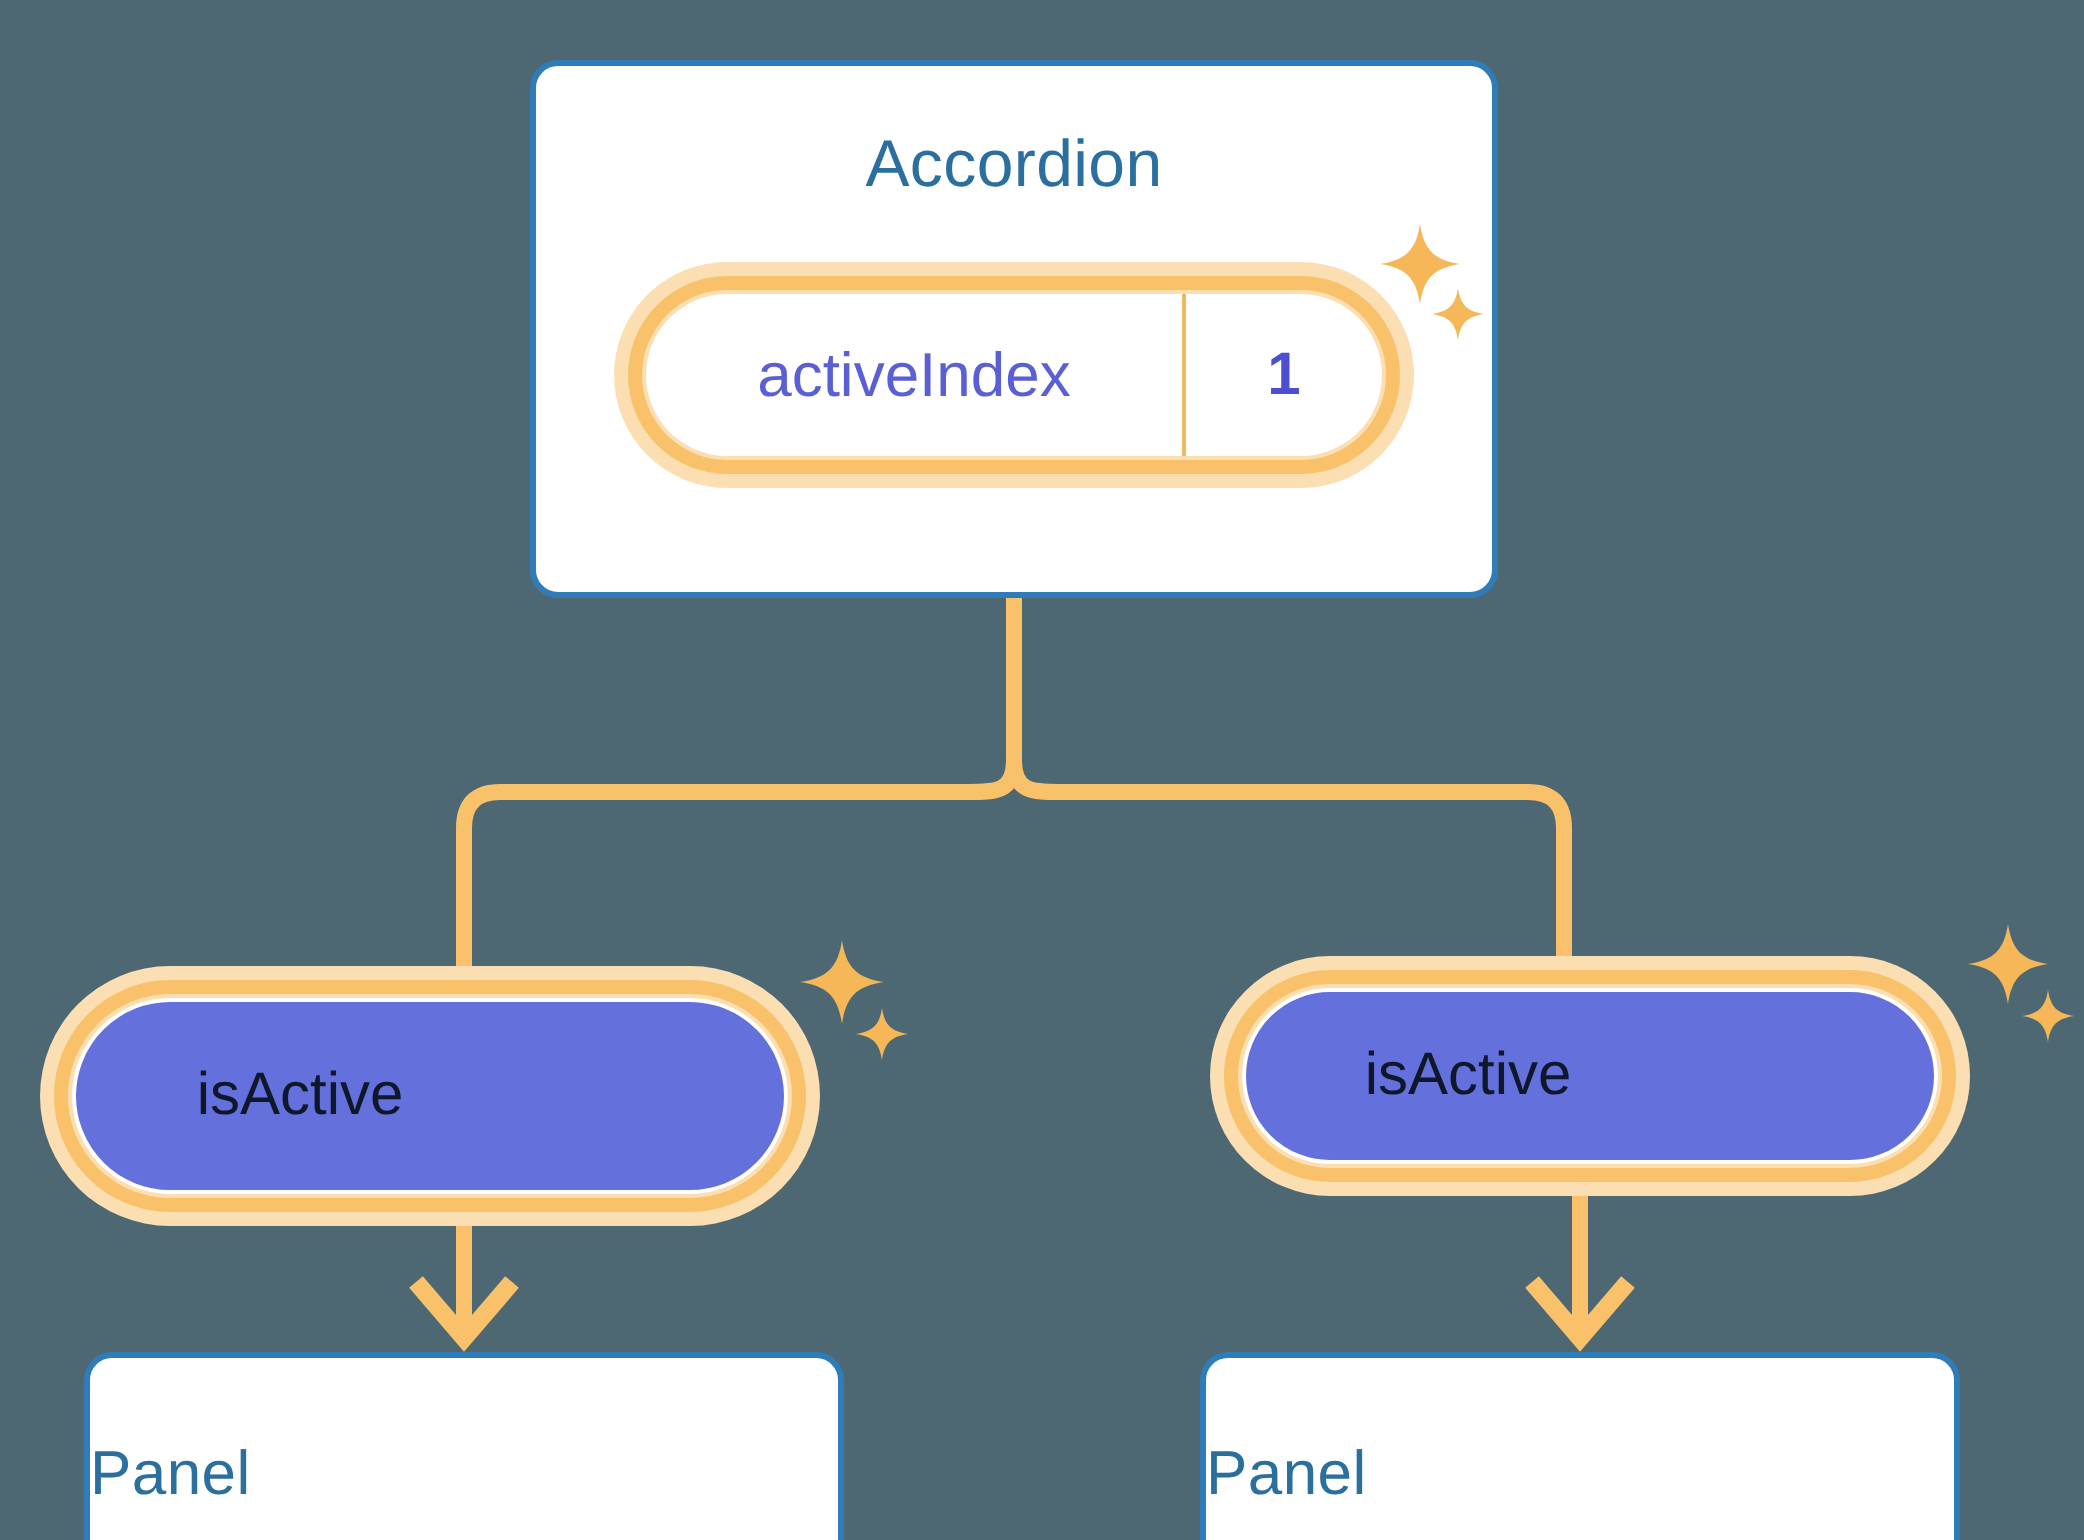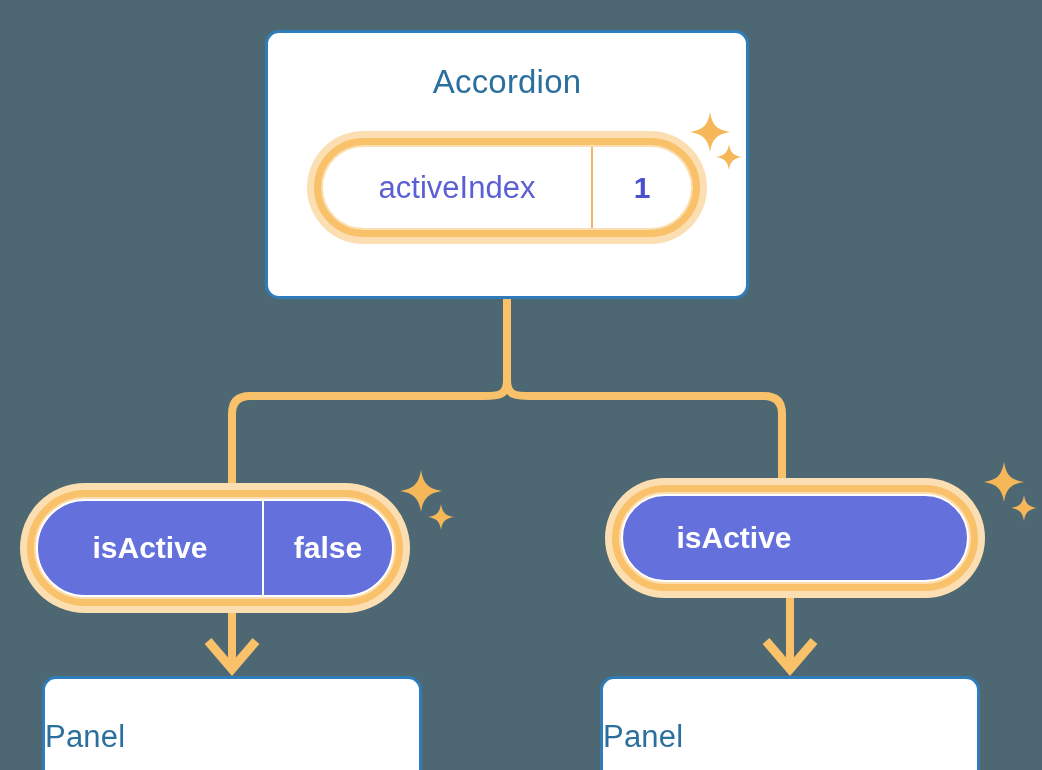--- a/index.html
+++ b/index.html
@@ -122,23 +122,23 @@
     border-left: 2px solid #f0b95f;
     padding: 0 24px;
   }
 
   
   .state-pill.solid .state-pill-inner {
     background: #6470db;
     border: 2px solid #ffffff;
   }
   .state-pill.solid .pill-key {
-    color: #ffffff;
+    color: #0f172a;
     font-size: 30px;
-    font-weight: 700;
+    font-weight: 400;
     padding: 0 30px;
   }
   .state-pill.solid .pill-value {
     color: #ffffff;
     font-size: 30px;
     font-weight: 700;
     border-left: 2px solid #ffffff;
     padding: 0 22px;
   }
 
@@ -225,21 +225,20 @@
     </svg>
     <svg class="sparkle" style="left:27px; top:33px;" width="28" height="28" viewBox="0 0 28 28">
       <path d="M14 1 C15.3 9.5, 18.5 12.7, 27 14 C18.5 15.3, 15.3 18.5, 14 27 C12.7 18.5, 9.5 15.3, 1 14 C9.5 12.7, 12.7 9.5, 14 1 Z" fill="#f6b759"></path>
     </svg>
   </div>
 
   <div class="state-pill solid" id="pill-left">
     <div class="state-pill-ring">
       <div class="state-pill-inner">
         <span class="pill-key">isActive</span>
-        <span class="pill-value">false</span>
       </div>
     </div>
   </div>
 
   <div class="sparkle-group" id="sparkles-left">
     <svg class="sparkle" style="left:0px; top:0px;" width="46" height="46" viewBox="0 0 44 44">
       <path d="M22 2 C24 15, 29 20, 42 22 C29 24, 24 29, 22 42 C20 29, 15 24, 2 22 C15 20, 20 15, 22 2 Z" fill="#f6b759"></path>
     </svg>
     <svg class="sparkle" style="left:29px; top:35px;" width="28" height="28" viewBox="0 0 28 28">
       <path d="M14 1 C15.3 9.5, 18.5 12.7, 27 14 C18.5 15.3, 15.3 18.5, 14 27 C12.7 18.5, 9.5 15.3, 1 14 C9.5 12.7, 12.7 9.5, 14 1 Z" fill="#f6b759"></path>

